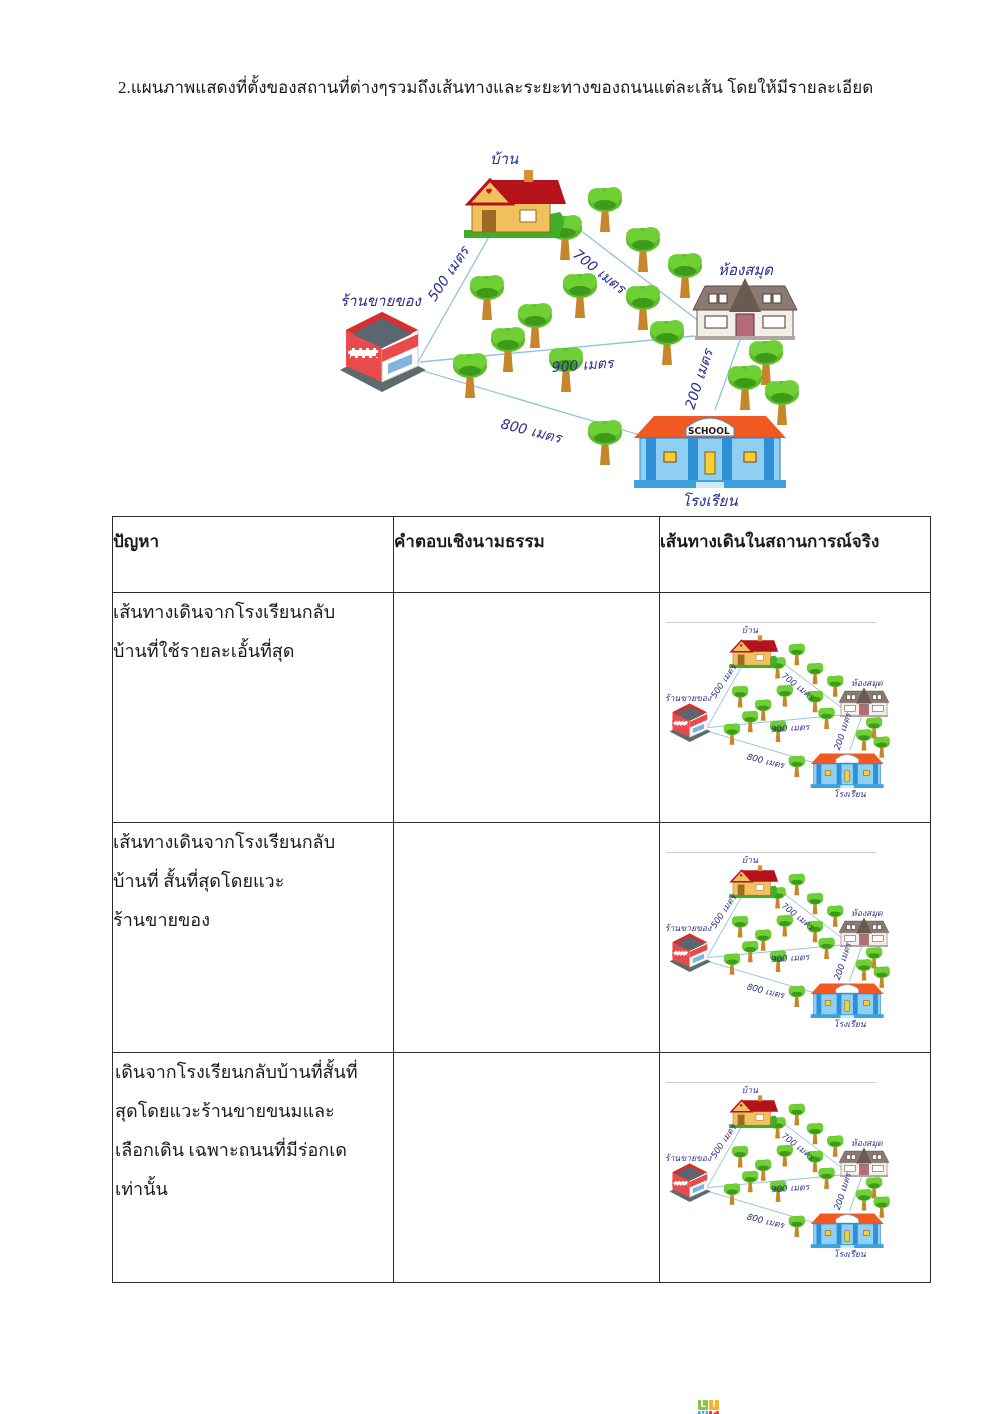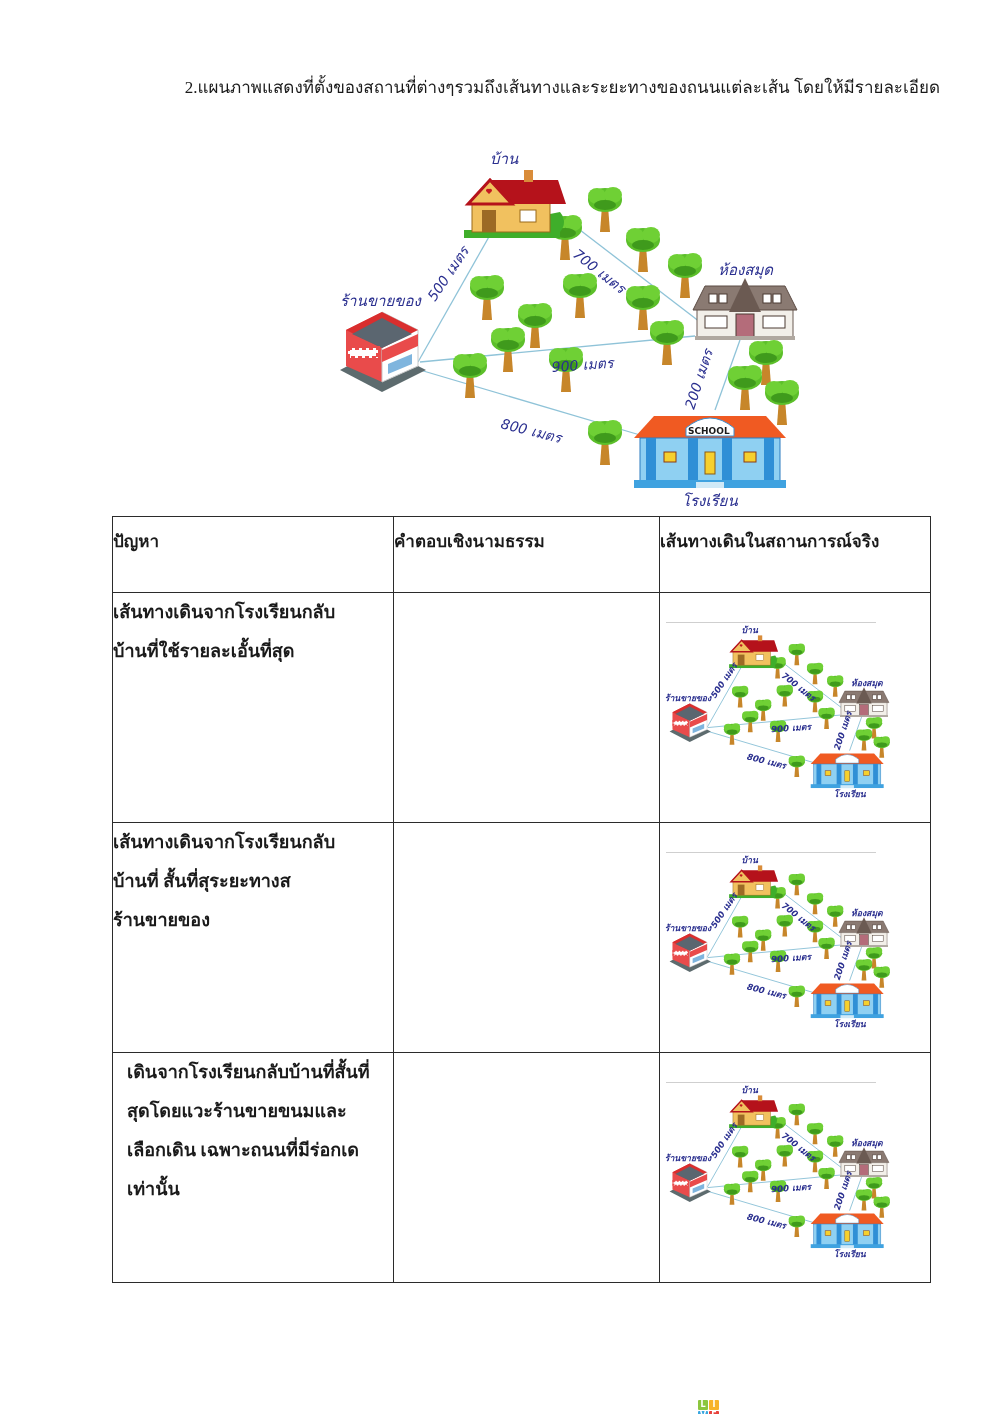--- a/index.html
+++ b/index.html
@@ -4,43 +4,43 @@
 <style>
   html, body { margin: 0; padding: 0; background: #ffffff; }
   body {
     width: 1000px; height: 1414px; position: relative; overflow: hidden;
     font-family: "Liberation Serif", "DejaVu Serif", serif; color: #1a1a1a;
   }
   .instr {
     position: absolute; left: 60px; top: 68px; width: 880px;
     font-size: 17px; line-height: 40px;
   }
-  .instr .l1 { display: block; padding-left: 58px; white-space: nowrap; text-align: right; }
+  .instr .l1 { display: block; padding-left: 58px; white-space: nowrap; }
   .instr .l2 { display: block; white-space: nowrap; }
 
   .map { position: absolute; }
   .map svg { display: block; }
 
   table.ws {
     position: absolute; left: 112px; top: 516px;
     border-collapse: collapse; width: 819px;
   }
   table.ws td, table.ws th {
-    border: 1.5px solid #2b2b2b; vertical-align: top; padding: 0; font-weight: bold;
+    border: 1.5px solid #2b2b2b; vertical-align: top; padding: 0;
   }
   table.ws th {
     height: 76px; font-weight: bold; font-size: 17px; text-align: left;
     padding-top: 10px; box-sizing: border-box;
   }
   th.c1 { padding-left: 78px; width: 281px; }
   th.c2 { padding-left: 68px; width: 266px; margin-left: 20px; }
   th.c3 { padding-left: 2px; }
   table.ws td { height: 229px; }
   td.q { font-size: 18px; line-height: 39px; padding: 4px 4px 0 4px; }
-  td.q.tight { padding-left: 14px; }
+  td.q.tight { padding-left: 2px; }
   td.pic { position: relative; }
   td.pic .hr { position: absolute; left: 6px; right: 54px; top: 29px; height: 1px; background: #cfcfcf; }
 
   .logo {
     position: absolute; left: 698px; top: 1380px; display: flex; align-items: center;
   }
   .logo .grid { display: grid; grid-template-columns: 10px 10px; grid-gap: 1px; margin-right: 3px; }
   .logo .grid span {
     width: 10px; height: 10px; font-size: 8px; line-height: 10px; text-align: center;
     color: #fff; font-family: "DejaVu Sans", sans-serif; font-weight: bold; border-radius: 1px;
@@ -219,21 +219,21 @@
           <text transform="translate(364,270) rotate(-72)">200 เมตร</text>
           <text transform="translate(170,288) rotate(14)">800 เมตร</text>
         </g>
       </svg>
     </td>
   </tr>
 
   <tr>
     <td class="q">
       <div>เส้นทางเดินจากโรงเรียนกลับ</div>
-      <div>บ้านที่ สั้นที่สุระยะทางส</div>
+      <div>บ้านที่ สั้นที่สุดโดยแวะ</div>
       <div>ร้านขายของ</div>
     </td>
     <td></td>
     <td class="pic">
       <div class="hr"></div>
       <svg style="position:absolute;left:4px;top:28px" width="232" height="180" viewBox="0 0 480 375">
         <g stroke="#8fc3d8" stroke-width="2" fill="none">
           <line x1="88" y1="222" x2="160" y2="95"></line>
               <line x1="250" y1="90" x2="370" y2="182"></line>
           <line x1="90" y1="222" x2="365" y2="196"></line>

